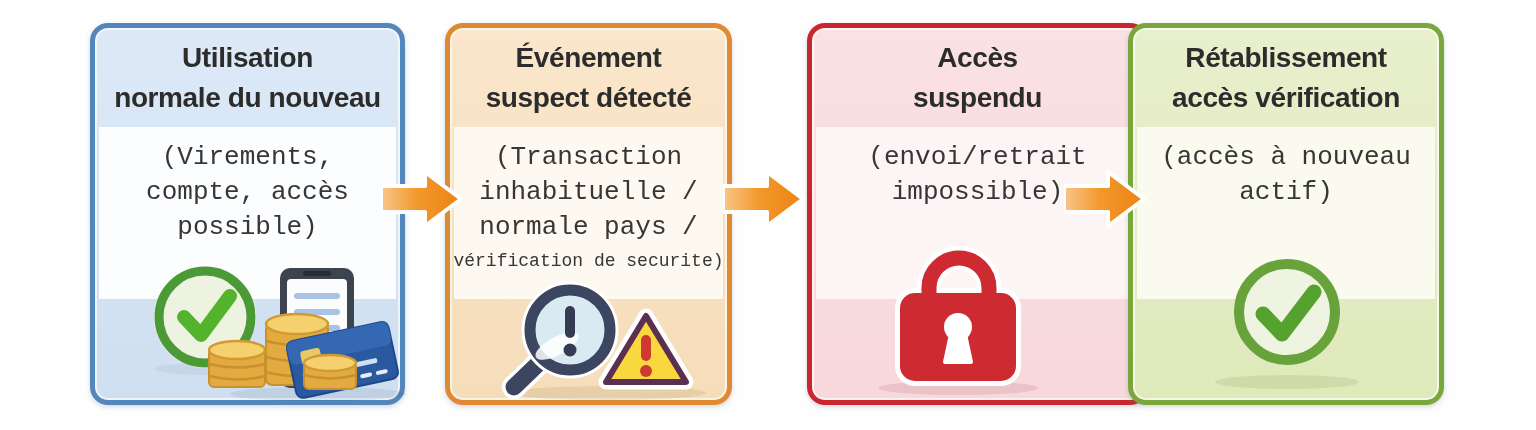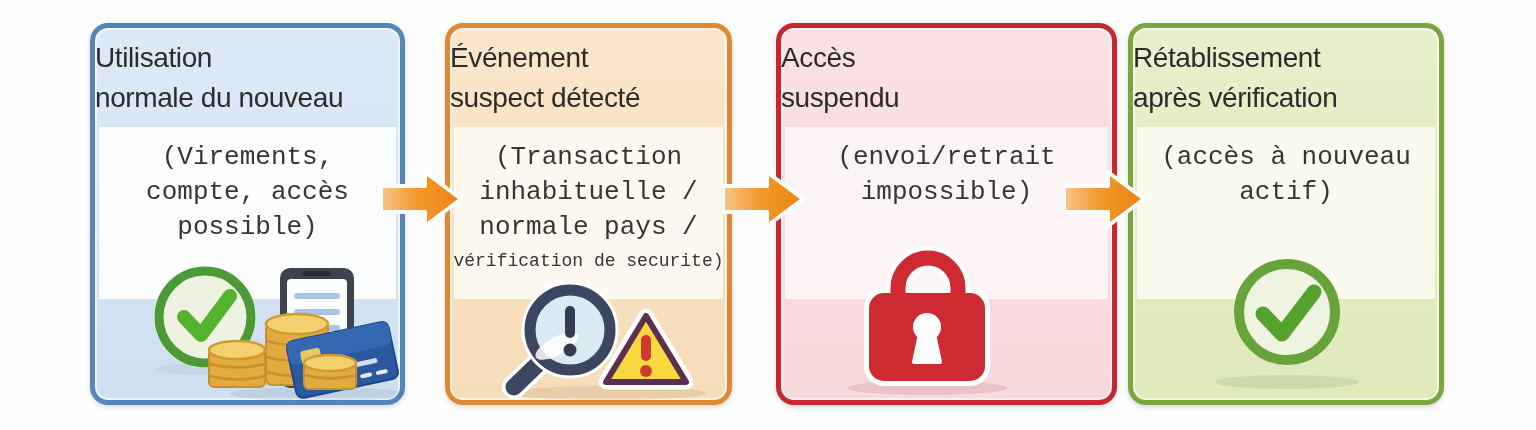--- a/index.html
+++ b/index.html
@@ -2,29 +2,29 @@
 <html><head>
 <meta charset="utf-8">
 <style>
   html,body{margin:0;padding:0;background:#ffffff;}
   .stage{position:relative;width:1536px;height:430px;background:#fefefe;overflow:hidden;
          font-family:"Liberation Sans","DejaVu Sans",sans-serif;}
   .card{position:absolute;top:23px;height:382px;border:5px solid;border-radius:18px;
         box-sizing:border-box;box-shadow:0 2px 5px rgba(100,120,150,.28), inset 0 0 0 2px rgba(255,255,255,.65);}
   .card.c1{left:90px;width:315px;border-color:#5286bd;background:linear-gradient(180deg,#dde9f7,#cfdff0);}
   .card.c2{left:445px;width:287px;border-color:#df8a33;background:linear-gradient(180deg,#fae6cb,#f6ddba);}
-  .card.c3{left:776px;width:341px;border-color:#c9262d;background:linear-gradient(180deg,#fae1e4,#f7d8db);}
+  .card.c3{left:807px;width:341px;border-color:#c9262d;background:linear-gradient(180deg,#fae1e4,#f7d8db);}
   .card.c4{left:1128px;width:316px;border-color:#79a73c;background:linear-gradient(180deg,#e8efcc,#dfe9ba);}
   .panel{position:absolute;left:4px;right:4px;top:99px;height:172px;}
   .c1 .panel{background:#fcfdff;}
   .c2 .panel{background:#fdf8f0;}
   .c3 .panel{background:#fdf5f5;}
   .c4 .panel{background:#fbfaee;}
-  .title{position:absolute;top:10px;left:0;right:0;
-         font-size:28px;line-height:40px;font-weight:normal;color:#2c2c2c;letter-spacing:-.4px;}
+  .title{position:absolute;top:10px;left:0;right:0;text-align:center;
+         font-size:28px;line-height:40px;font-weight:bold;color:#2c2c2c;letter-spacing:-.4px;}
   .body{position:absolute;top:112px;left:0;right:0;text-align:center;
         font-size:26px;line-height:35px;color:#363636;font-family:Liberation Mono, monospace;}
   .body .small{font-size:18px;line-height:33px;}
   .icons{position:absolute;left:3px;top:225px;width:298px;height:150px;overflow:visible;}
   .icons.low{top:222px;}
   .arrow{position:absolute;top:167px;width:82px;height:64px;z-index:5;}
   .arrow.a1{left:381px;} .arrow.a2{left:723px;} .arrow.a3{left:1064px;}
 </style>
 </head>
 <body>
@@ -144,21 +144,21 @@
         <rect x="85" y="43" width="116" height="88" rx="15" fill="#cd2a31"></rect>
         <circle cx="143" cy="77" r="14" fill="#ffffff"></circle>
         <path d="M136,84 L150,84 L156,112 L130,112 Z" fill="#ffffff" stroke="#ffffff" stroke-width="4" stroke-linejoin="round"></path>
       </g>
     </svg>
   </div>
 
   <div class="card c4">
     <div class="title">
       <div>Rétablissement</div>
-      <div>après vérification</div>
+      <div>accès vérification</div>
     </div>
     <div class="panel"></div>
     <div class="body">
       <div>(accès à nouveau</div>
       <div>actif)</div>
     </div>
     <svg class="icons low" viewBox="0 0 298 150">
       <ellipse cx="151" cy="132" rx="72" ry="7" fill="rgba(90,120,40,0.12)"></ellipse>
       <g>
         <circle cx="151" cy="62" r="53" fill="#ffffff"></circle>

